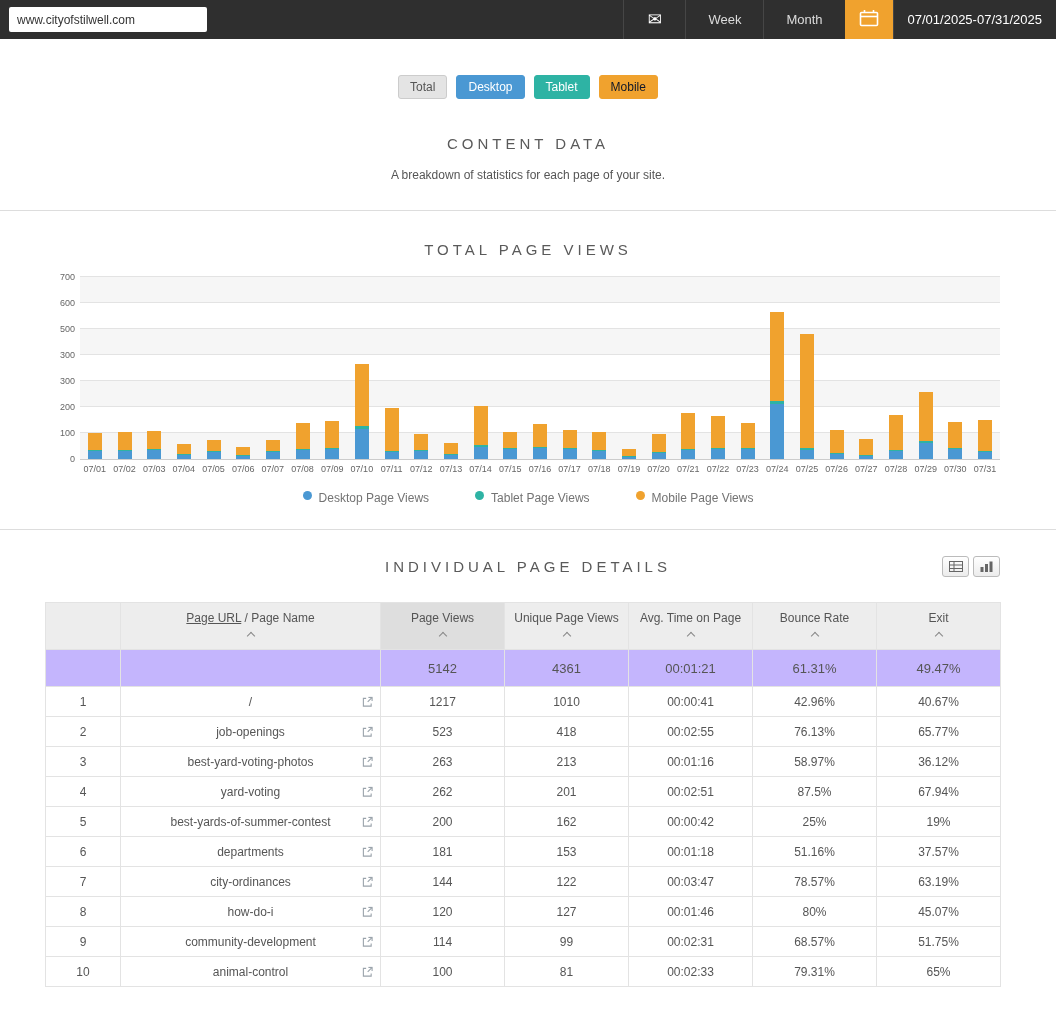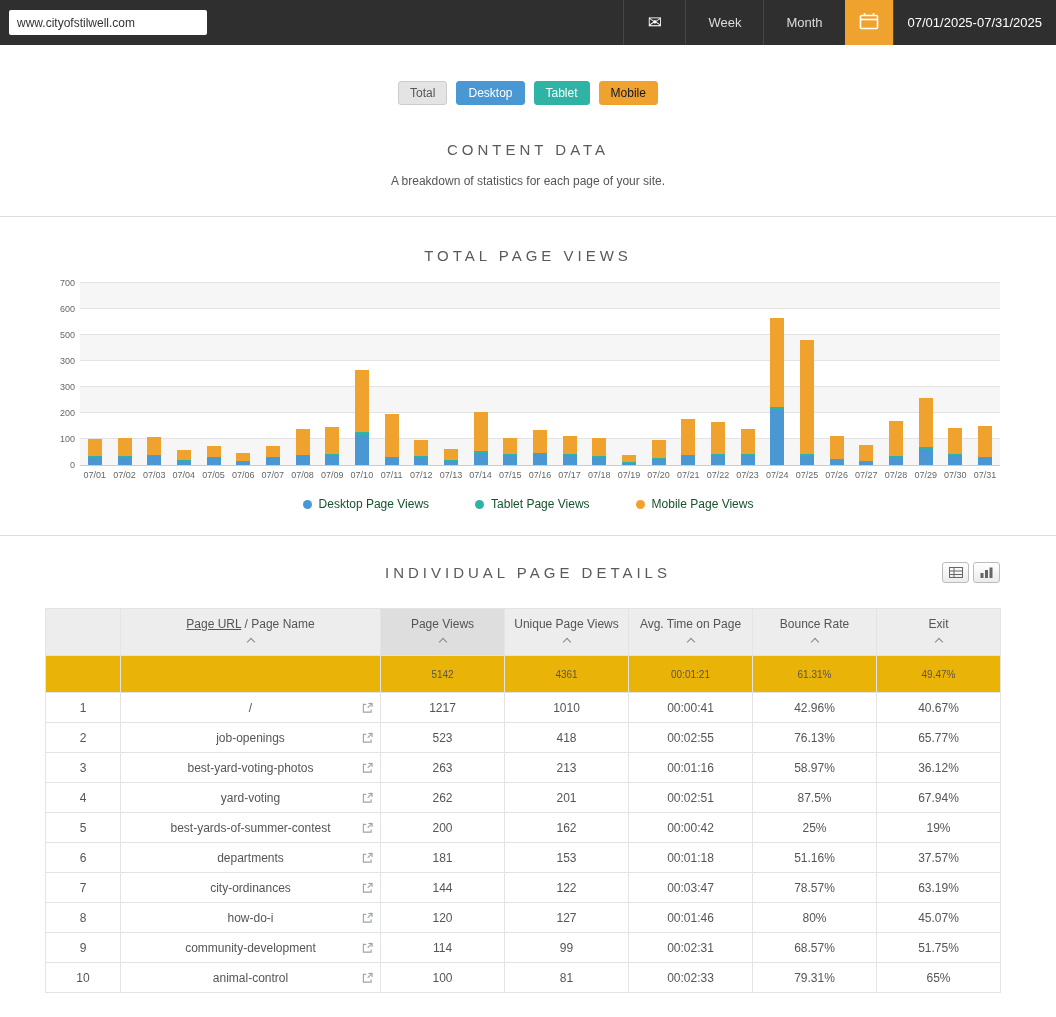--- a/index.html
+++ b/index.html
@@ -1,20 +1,20 @@
 <!DOCTYPE html>
 <html><head>
 <meta charset="utf-8">
 <style>
   * { box-sizing: border-box; margin: 0; padding: 0; }
   html,body { width:1056px; height:1017px; overflow:hidden; background:#fff;
     font-family:"Liberation Sans", sans-serif; color:#555; }
 
   
-  .topbar { height:45px; background:#2f2f2f; display:flex; align-items:stretch; justify-content:space-between; }
+  .topbar { height:39px; background:#2f2f2f; display:flex; align-items:stretch; justify-content:space-between; }
   .topbar-left { display:flex; align-items:center; padding-left:9px; }
   .url-input { width:198px; height:25px; border:none; border-radius:2px; padding:0 8px;
     font-size:12px; color:#333; font-family:"Liberation Sans", sans-serif; background:#fff; }
   .topbar-right { display:flex; align-items:stretch; }
   .tb-cell { display:flex; align-items:center; border-left:1px solid #464646; cursor:pointer; }
   .tb-mail { width:62px; justify-content:center; color:#fff; font-size:17px; }
   .tb-btn { padding:0 22px; color:#dcdcdc; font-size:13px; }
   .tb-cal { width:48px; justify-content:center; background:#f0a22e; border-left:none; }
   .tb-date { padding:0 14px; color:#fff; font-size:13px; cursor:default; }
 
@@ -35,37 +35,37 @@
   .ytick { position:absolute; right:5px; font-size:9px; color:#666; }
   .plot { flex:1; position:relative; height:182px; border-bottom:1px solid #ccc; }
   .band { position:absolute; left:0; right:0; background:#f6f6f6; }
   .gridline { position:absolute; left:0; right:0; height:1px; background:#e3e3e3; }
   .bars { position:absolute; left:0; right:0; bottom:0; top:0; display:flex; align-items:flex-end; }
   .bar-slot { flex:1; display:flex; flex-direction:column-reverse; align-items:center; }
   .seg { width:14px; }
   .x-labels { display:flex; margin-left:24px; margin-top:4px; }
   .x-labels div { flex:1; text-align:center; font-size:9px; color:#666; }
   .legend { display:flex; justify-content:center; gap:46px; margin-top:17px; }
-  .legend-item { display:flex; align-items:center; gap:7px; font-size:12px; color:#14532d; }
+  .legend-item { display:flex; align-items:flex-start; gap:7px; font-size:12px; color:#737373; }
   .dot { width:9px; height:9px; border-radius:50%; display:inline-block; }
 
   
   .table-head-row { position:relative; margin-top:28px; height:22px; }
   .view-toggles { position:absolute; right:56px; top:-2px; display:flex; gap:4px; }
   .vt-btn { width:27px; height:21px; border:1px solid #bbb; border-radius:3px;
     background:linear-gradient(#fff,#ececec); display:flex; align-items:center; justify-content:center; cursor:pointer; }
 
   table.stats { border-collapse:collapse; margin:22px 0 0 45px; width:955px; table-layout:fixed; font-size:12px; }
   table.stats th, table.stats td { border:1px solid #e3e3e3; text-align:center; color:#555; }
   thead th { background:#ededed; font-weight:400; font-size:12px; padding:8px 4px 7px; vertical-align:top; cursor:pointer; }
   thead th.sorted { background:#dedede; }
   .caret { display:inline-block; width:6px; height:6px; border-top:1px solid #888; border-left:1px solid #888;
     transform:rotate(45deg); margin-top:8px; }
   .hdr-text .u { text-decoration:underline; }
-  tr.summary td { background:#eab308; height:37px; font-size:10px; }
+  tr.summary td { background:#c4b5fd; height:37px; font-size:13px; }
   tbody tr.data-row td { height:30px; background:#fff; }
   td.page-cell { position:relative; }
   .ext-icon { position:absolute; right:7px; top:50%; transform:translateY(-50%); cursor:pointer; line-height:0; }
 </style>
 </head>
 <body>
 
 <div class="topbar">
   <div class="topbar-left">
     <input class="url-input" value="www.cityofstilwell.com" style="">

